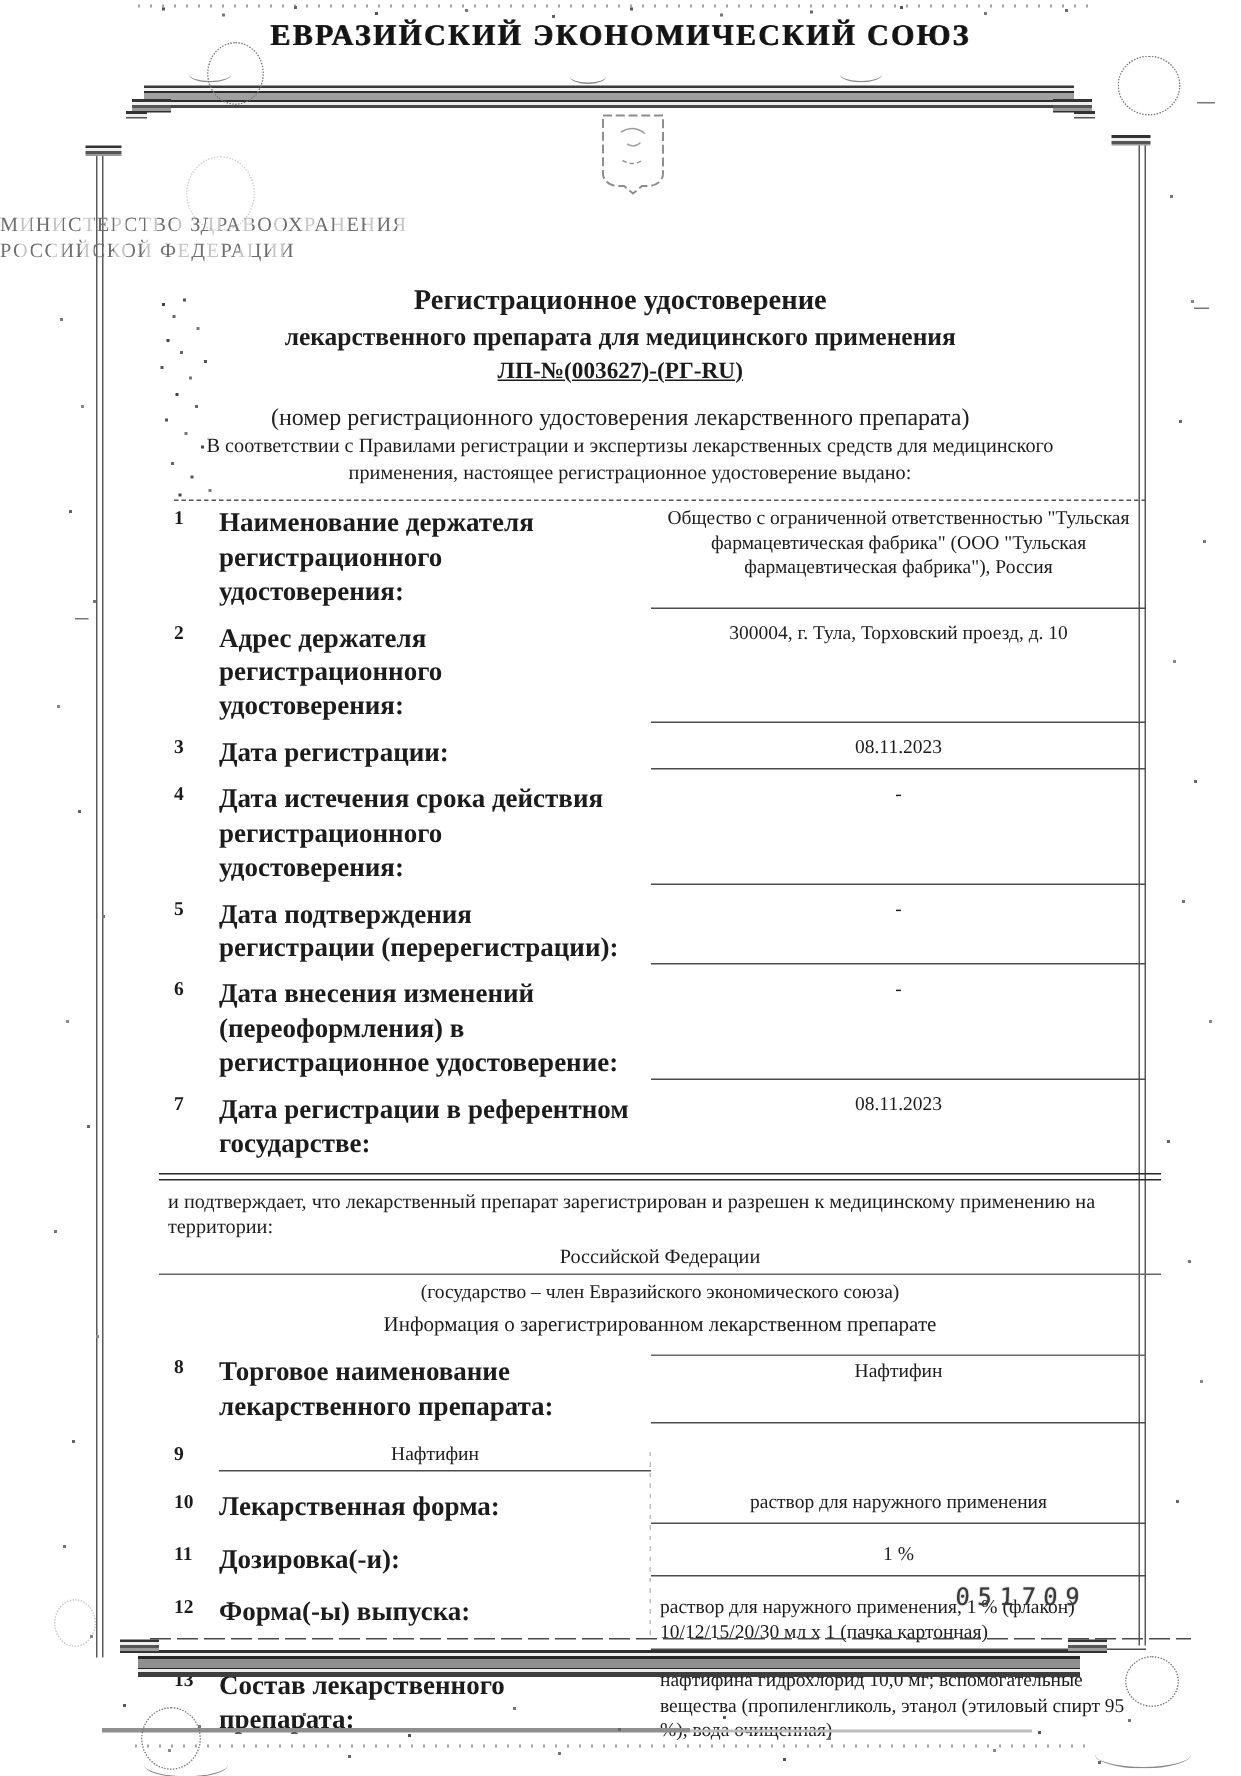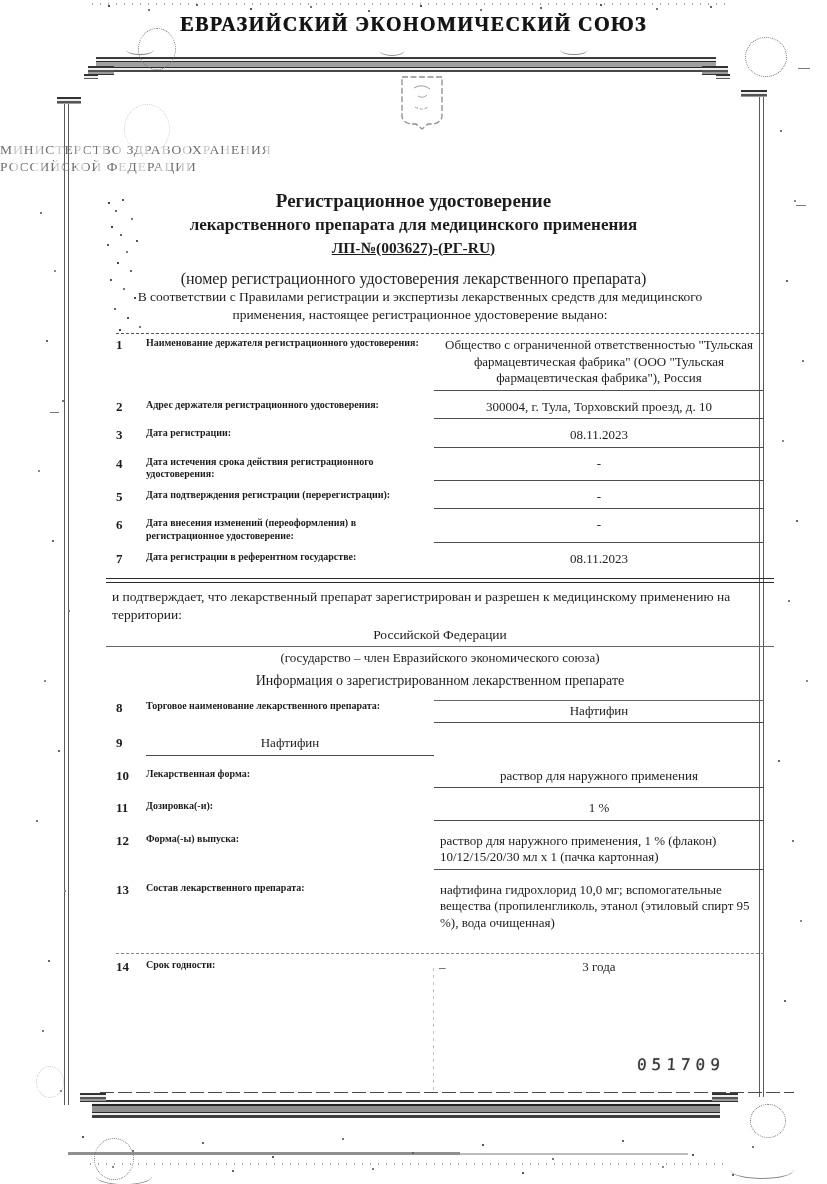--- a/index.html
+++ b/index.html
@@ -38,21 +38,21 @@
   .doc-title .num{font-size:15.5px;font-weight:bold;text-decoration:underline;margin-top:1px;}
   .doc-title .cap-text{font-size:16px;font-weight:normal;margin-top:9px;color:#222;}
   .intro{left:104px;top:288px;width:632px;text-align:center;font-size:13.5px;line-height:1.35;}
   
   #flow{left:116px;top:333px;width:648px;}
   .tbl{border-top:1px dashed #555;}
   .row{display:grid;grid-template-columns:30px 288px 1fr;}
   .t1 .row{padding:3px 0 5px;}
   .t2 .row{padding:5px 0 7px;}
   .num{font-weight:bold;font-size:13px;}
-  .label{font-weight:bold;font-size:10px;line-height:1.27;padding-right:14px;}
+  .label{font-weight:bold;font-size:18px;line-height:1.27;padding-right:14px;}
   .val{
     position:relative;font-size:13px;line-height:1.27;text-align:center;
     border-bottom:1px solid #4d4d4d;padding:0 2px 3px 2px;
   }
   .dash{position:absolute;left:5px;top:0;}
   .t1 .row:last-child .val{border-bottom:none;}
   .t2 .row:first-child .val{border-top:1px solid #666;padding-top:2px;}
   .t2 .row:nth-child(5) .val,.t2 .row:nth-child(6) .val{text-align:left;padding-left:6px;}
   .t2 .row:nth-child(6) .val{border-bottom:none;}
   .t2 .row:nth-child(7){border-top:1px dashed #888;margin-top:12px;}

